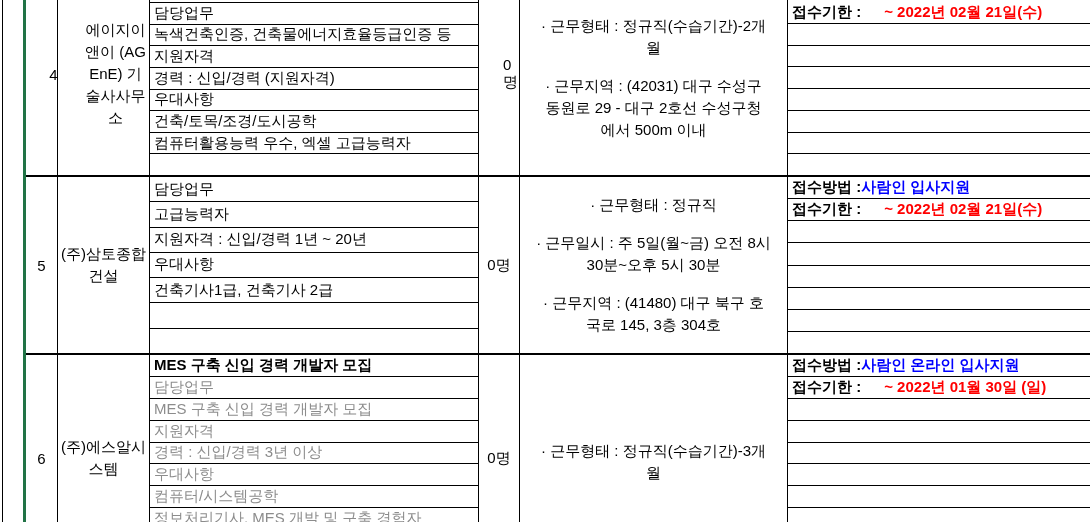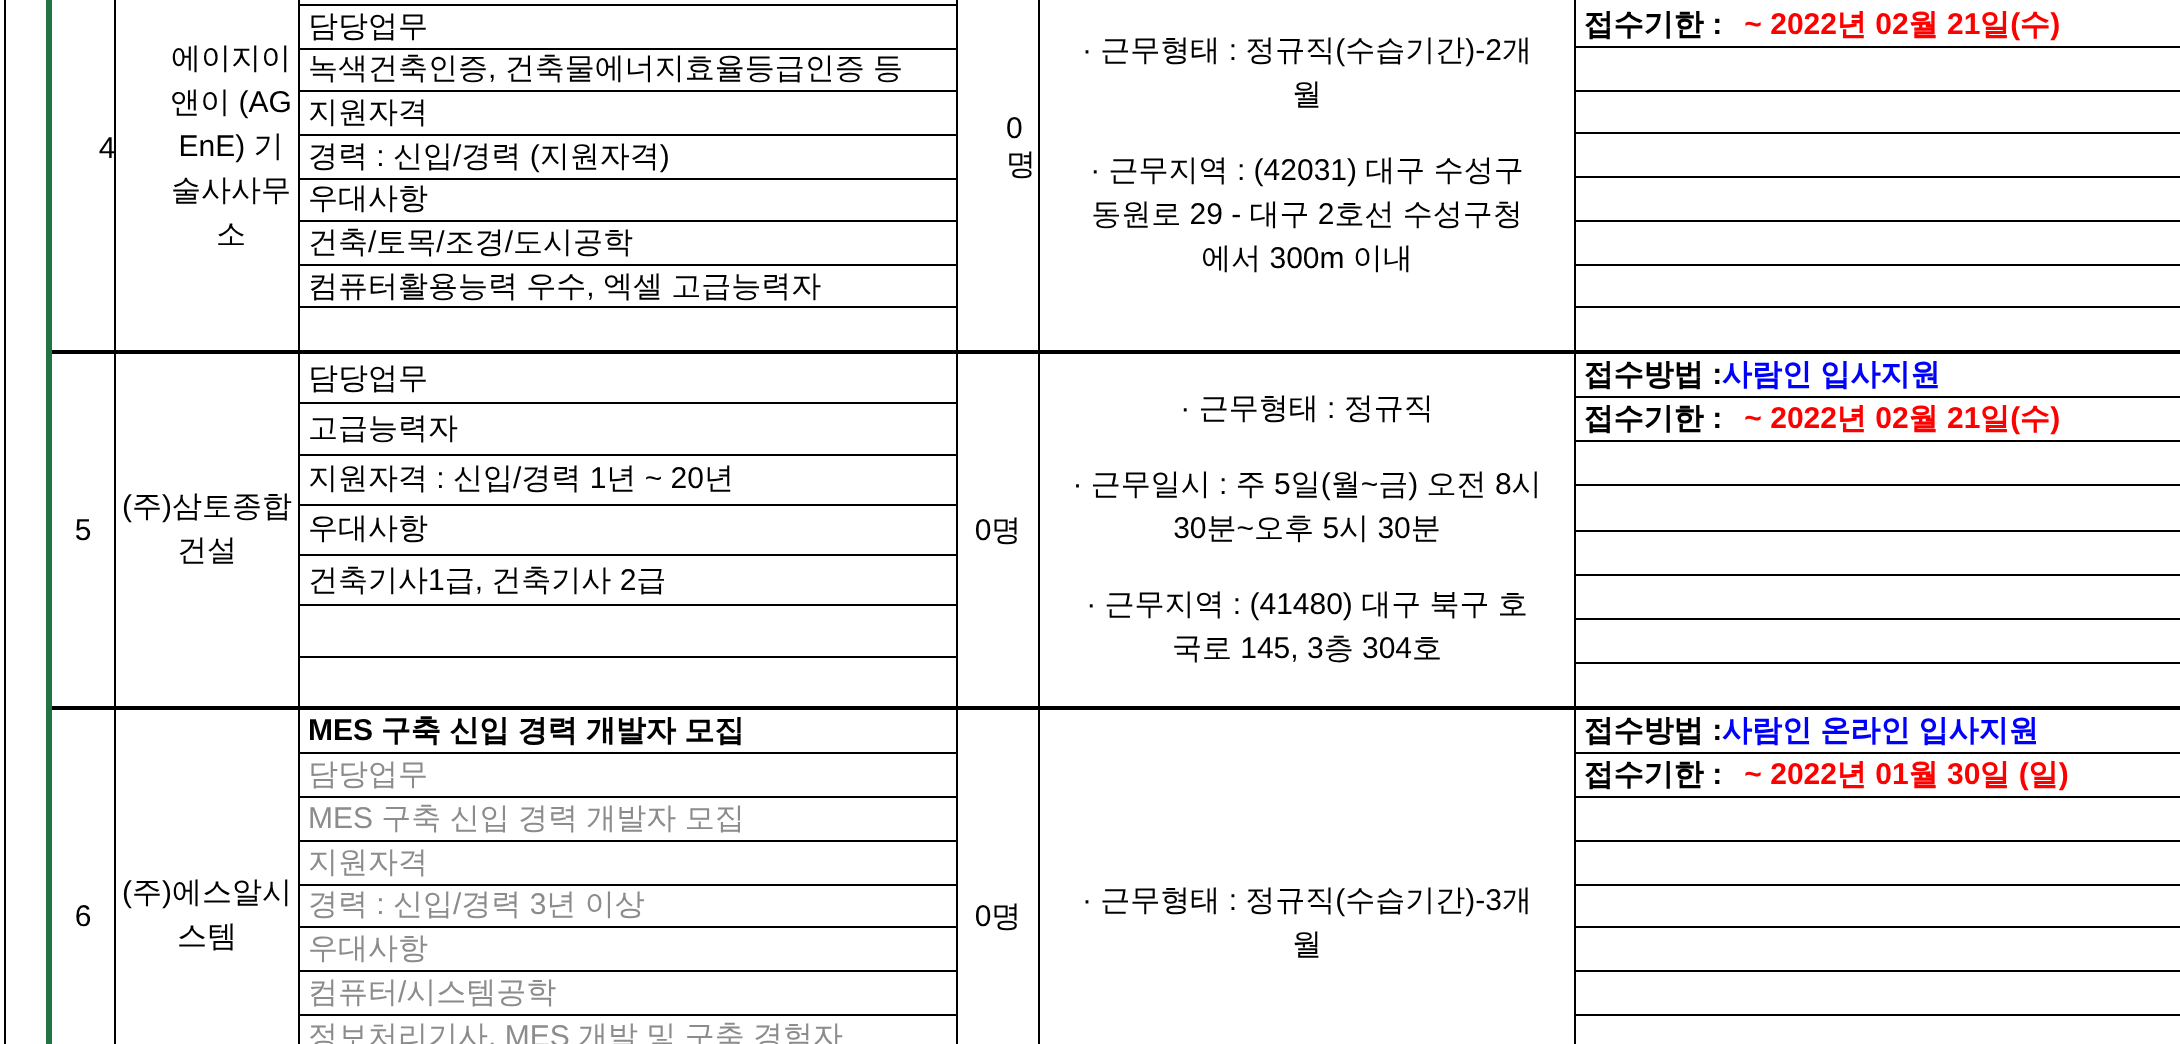--- a/index.html
+++ b/index.html
@@ -26,21 +26,21 @@
   .sub{flex:1;display:flex;align-items:center;border-bottom:1px solid var(--border);padding-left:4px;white-space:nowrap;overflow:hidden;}
   .sub:last-child{border-bottom:none;}
   .pad-top{padding-top:5px;}
   .pad-top .sub:first-child{border-top:1px solid var(--border);}
   .title{font-weight:bold;}
   .dim{color:var(--gray);}
 
   .arow{flex:1;display:flex;align-items:center;border-bottom:1px solid var(--border);padding-left:4px;font-weight:bold;white-space:nowrap;overflow:hidden;}
   .arow:last-child{border-bottom:none;}
   .val{margin-left:0;}
-  .val-red{color:var(--red);margin-left:11px;}
+  .val-red{color:var(--red);margin-left:23px;}
   .val-blue{color:var(--blue);}
 
   .g4 .shift{transform:translateY(-12px);margin-left:24px;}
   .g4 .col-cond .shift-wrap{transform:translateY(-8px);}
   .g6 .shift{transform:translateY(16px);}
   .g6 .col-cond .shift-wrap{transform:translateY(20px);}
   .shift-wrap{display:block;}
   .cond-line{margin:16px;}
 </style>
 </head>
@@ -82,21 +82,21 @@
       <div class="sub">
           <span></span>
         </div>
     </div>
     <div class="col col-count">
       <span class="shift">0명</span>
     </div>
     <div class="col col-cond">
       <span class="shift-wrap">
         <div class="cond-line">· 근무형태 : 정규직(수습기간)-2개월</div>
-        <div class="cond-line">· 근무지역 : (42031) 대구 수성구 동원로 29 - 대구 2호선 수성구청 에서 300m 이내</div>
+        <div class="cond-line">· 근무지역 : (42031) 대구 수성구 동원로 29 - 대구 2호선 수성구청 에서 500m 이내</div>
       </span>
     </div>
     <div class="col col-apply pad-top">
       <div class="arow">
         <span>접수기한 :</span>
         <span class="val val-red">~ 2022년 02월 21일(수)</span>
       </div>
       <div class="arow"></div>
       <div class="arow"></div>
       <div class="arow"></div>

